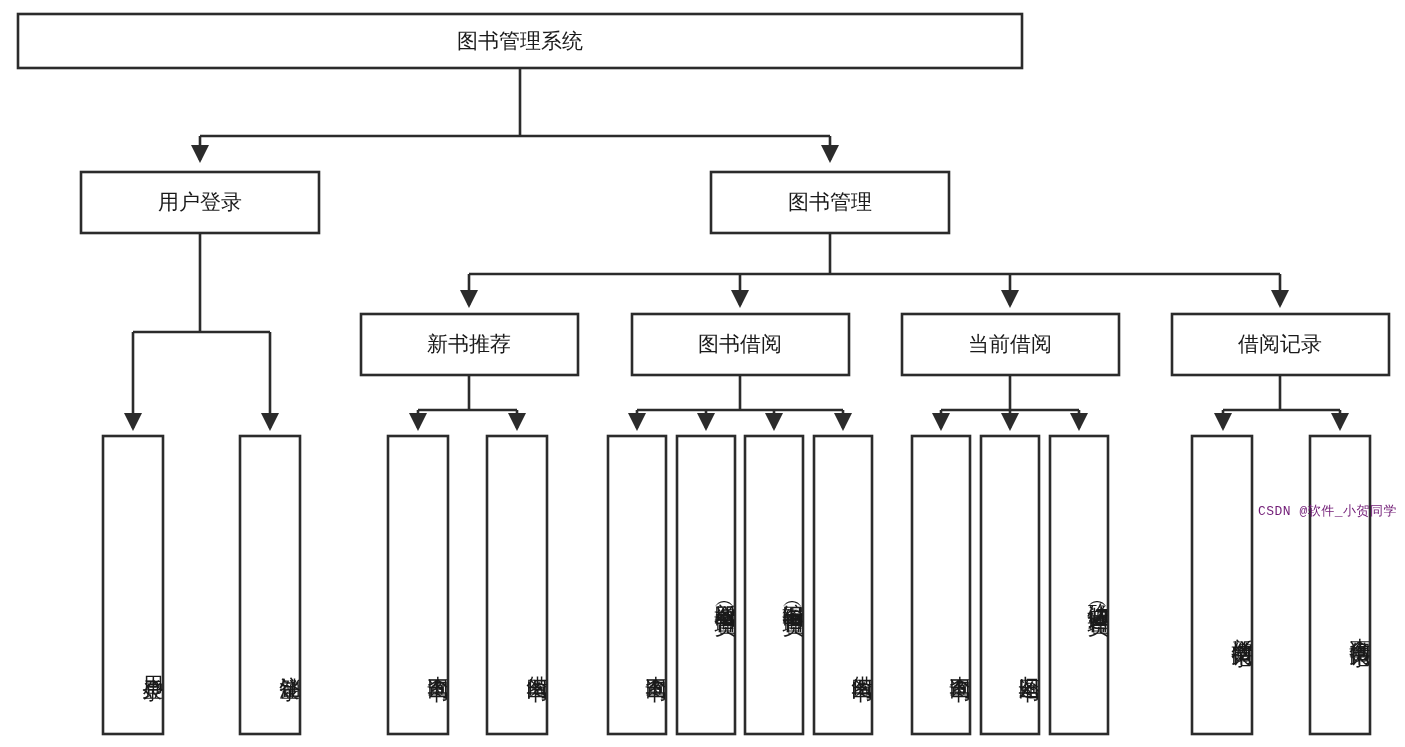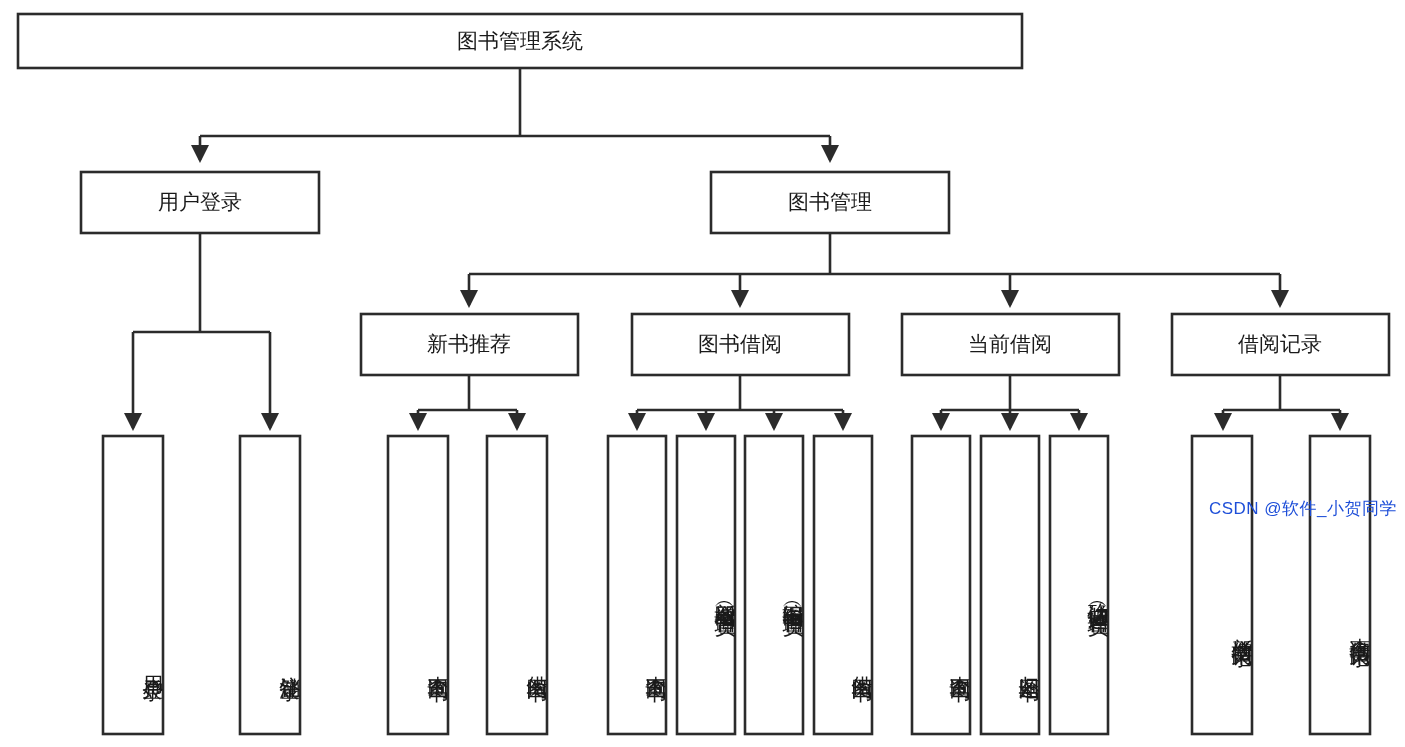--- a/index.html
+++ b/index.html
@@ -61,23 +61,23 @@
     white-space: nowrap;
     pointer-events: none;
     display: flex;
     align-items: flex-start;
     justify-content: center;
   }
   #watermark {
     position: absolute;
     right: 8px;
     bottom: 4px;
-    font-family: Liberation Sans, sans-serif;
-    font-size: 17px;
-    color: #1d4ed8;
+    font-family: Liberation Mono, monospace;
+    font-size: 13px;
+    color: #701a75;
     white-space: nowrap;
     letter-spacing: 0.5px;
   }
 </style>
 </head>
 <body>
 
 <div id="diagram-root">
 
   <svg id="tree-svg" viewBox="0 0 1405 747">

